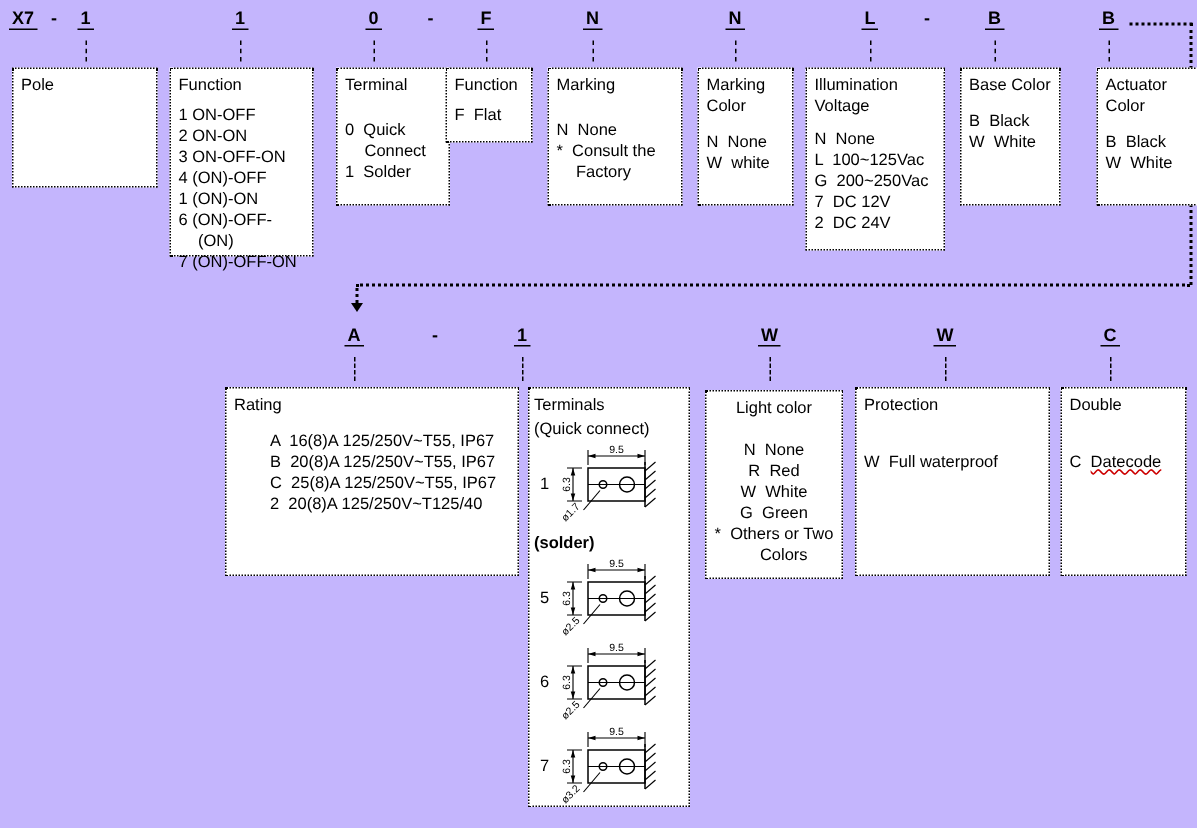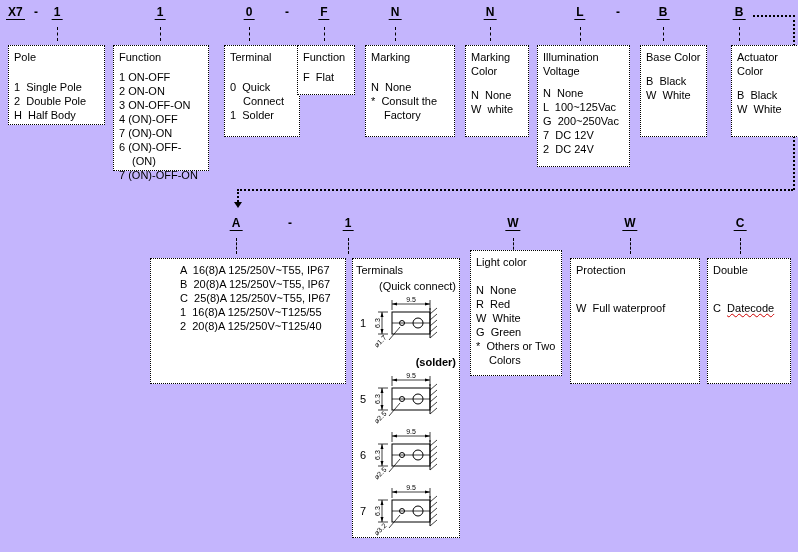--- a/index.html
+++ b/index.html
@@ -18,21 +18,21 @@
   .dot-v { position:absolute; border-left:2px dotted #000; width:0; }
   .arrow-down { position:absolute; width:0; height:0;
                 border-left:4px solid transparent; border-right:4px solid transparent;
                 border-top:6px solid #000; }
 
   .box { position:absolute; border:1px dotted #000; padding:4px 5px; background:#fff; }
   .box-title { line-height:14px; white-space:pre-wrap; margin-bottom:6px; }
   .items .item { line-height:14px; padding-left:13px; text-indent:-13px; white-space:pre-wrap; }
   .items.indented { padding-left:24px; }
 
-  .subtitle { line-height:14px; margin-bottom:2px;text-align:right; }
+  .subtitle { line-height:14px; margin-bottom:2px; }
   .fig-row { display:flex; align-items:center; gap:4px; margin-left:2px; }
   .fig-num { width:10px; text-align:center; }
 
   svg line, svg rect, svg circle { stroke:#000; fill:none; stroke-width:1; }
   svg .thin { stroke-width:0.75; }
   svg polygon { fill:#000; stroke:none; }
   svg text.dim { font-size:7px; fill:#000; stroke:none; font-family:"Liberation Sans",sans-serif; }
 
   .squiggle { text-decoration:underline wavy #c00; text-decoration-thickness:1px; }
 </style>
@@ -66,35 +66,30 @@
   <div class="conn" style="left:739px; top:27px; height:14px;"></div>
 
   <div class="dot-h" style="left:753px; top:15px;  width:42px;"></div>
   <div class="dot-v" style="left:793px; top:15px;  height:175px;"></div>
   <div class="dot-h" style="left:237px; top:189px; width:556px;"></div>
   <div class="dot-v" style="left:237px; top:189px; height:13px;"></div>
   <div class="arrow-down" style="left:234px; top:202px;"></div>
 
   <div class="box" style="left:8px; top:45px; width:97px; height:80px;">
     <div class="box-title" style="margin-bottom:16px;">Pole</div>
-    <div class="items">
-        <div class="item">1  Single Pole</div>
-        <div class="item">2  Double Pole</div>
-        <div class="item">H  Half Body</div>
-      </div>
   </div>
 
   <div class="box" style="left:113px; top:45px; width:96px; height:126px;">
     <div class="box-title">Function</div>
     <div class="items">
         <div class="item">1 ON-OFF</div>
         <div class="item">2 ON-ON</div>
         <div class="item">3 ON-OFF-ON</div>
         <div class="item">4 (ON)-OFF</div>
-        <div class="item">7 (ON)-ON</div>
+        <div class="item">1 (ON)-ON</div>
         <div class="item">6 (ON)-OFF-(ON)</div>
         <div class="item">7 (ON)-OFF-ON</div>
       </div>
   </div>
 
   <div class="box" style="left:224px; top:45px; width:76px; height:92px;">
     <div class="box-title" style="margin-bottom:16px;">Terminal</div>
     <div class="items">
         <div class="item">0  Quick Connect</div>
         <div class="item">1  Solder</div>
@@ -158,25 +153,25 @@
   <span class="code" style="left:630px; top:216px;">W</span>
   <span class="code" style="left:740px; top:216px;">C</span>
 
   <div class="conn" style="left:236px; top:238px; height:16px;"></div>
   <div class="conn" style="left:348px; top:238px; height:16px;"></div>
   <div class="conn" style="left:513px; top:238px; height:16px;"></div>
   <div class="conn" style="left:630px; top:238px; height:16px;"></div>
   <div class="conn" style="left:740px; top:238px; height:16px;"></div>
 
   <div class="box" style="left:150px; top:258px; width:196px; height:126px;">
+    <div class="box-title" style="margin-bottom:10px;">Rating</div>
     <div class="items indented">
         <div class="item">A  16(8)A 125/250V~T55, IP67</div>
         <div class="item">B  20(8)A 125/250V~T55, IP67</div>
         <div class="item">C  25(8)A 125/250V~T55, IP67</div>
-        <div class="item">1  16(8)A 125/250V~T125/55</div>
         <div class="item">2  20(8)A 125/250V~T125/40</div>
       </div>
   </div>
 
   <div class="box" style="left:352px; top:258px; width:108px; height:280px; padding:4px 3px;">
     <div class="box-title" style="margin-bottom:2px;">Terminals</div>
     <div class="subtitle">(Quick connect)</div>
     <div>
       <div class="fig-row">
         <span class="fig-num">1</span>
@@ -295,21 +290,21 @@
           <line class="thin" x1="58" y1="31" x2="65" y2="25"></line>
             <line class="thin" x1="58" y1="37" x2="65" y2="31"></line>
           <line class="thin" x1="58" y1="43" x2="65" y2="37"></line>
           <line class="thin" x1="17" y1="45" x2="28" y2="32"></line>
           <text class="dim" x="5" y="53" transform="rotate(-45 5 53)">ø3.2</text>
         </svg>
       </div>
     </div>
   </div>
 
-  <div class="box" style="left:470px; top:250px; width:92px; height:126px;">
+  <div class="box" style="left:470px; top:260px; width:92px; height:126px;text-align:center;">
     <div class="box-title" style="margin-bottom:14px;">Light color</div>
     <div class="items">
         <div class="item">N  None</div>
         <div class="item">R  Red</div>
         <div class="item">W  White</div>
         <div class="item">G  Green</div>
         <div class="item">*  Others or Two Colors</div>
       </div>
   </div>
 

